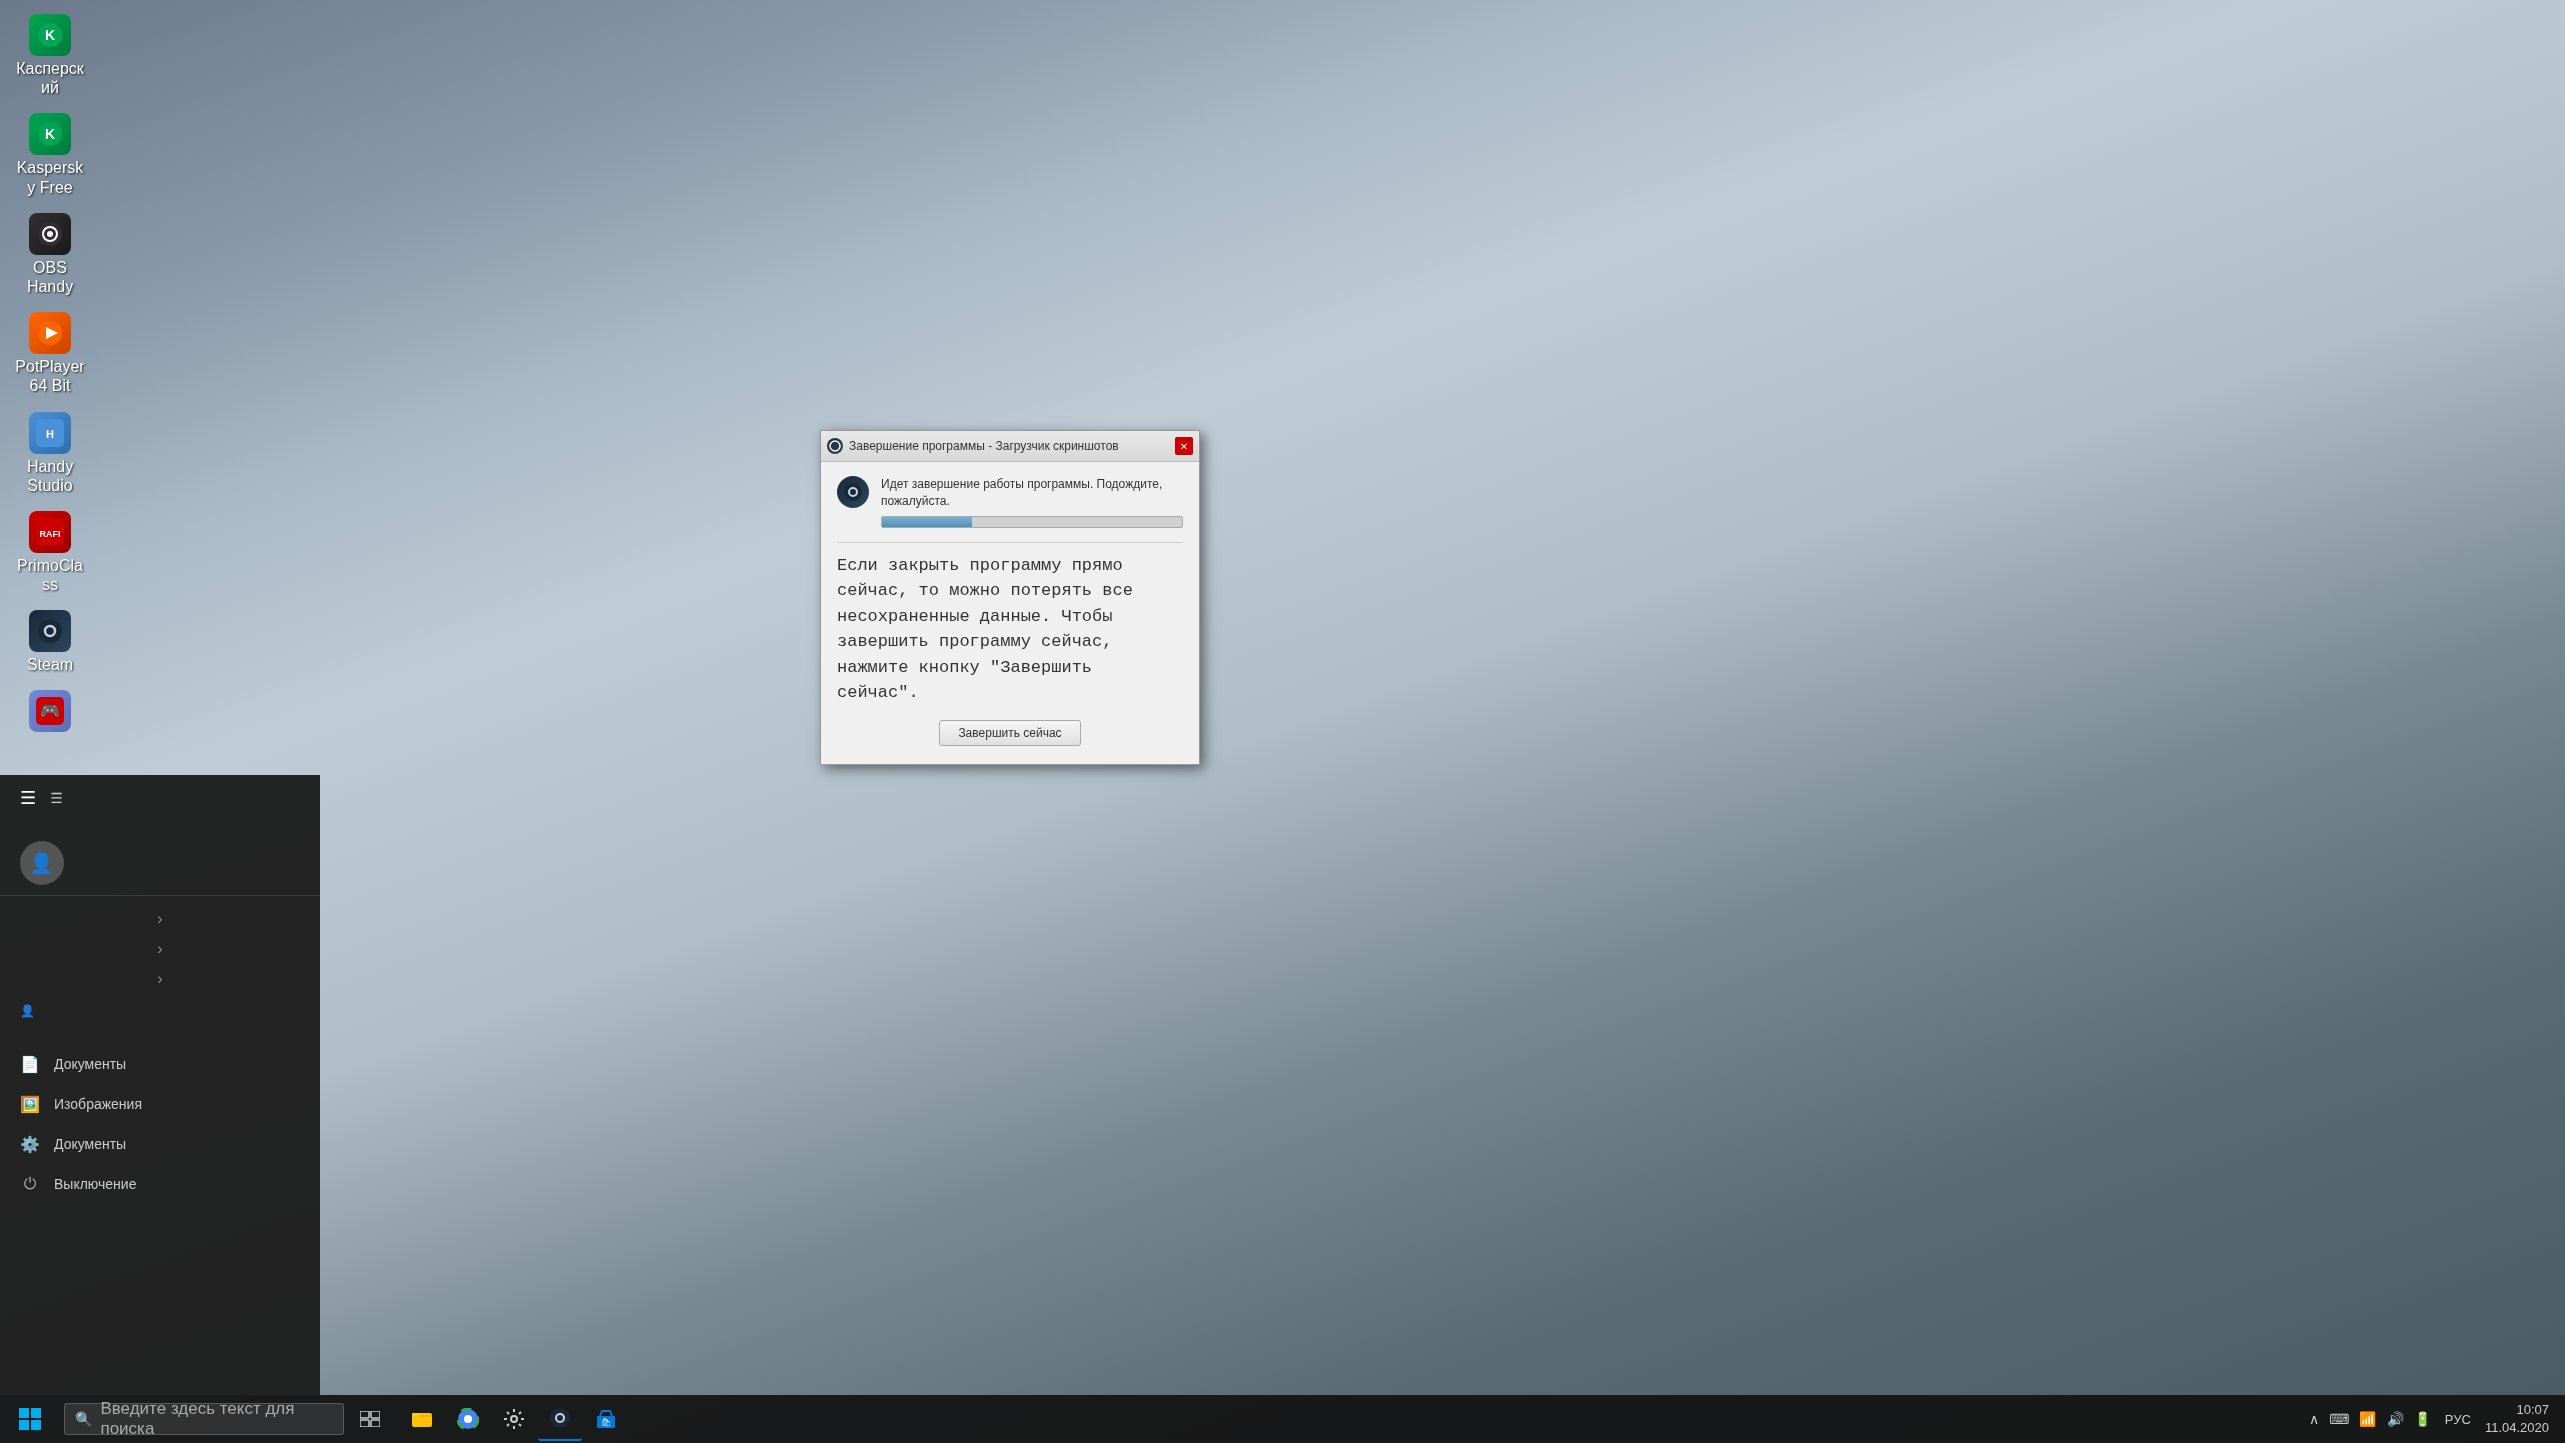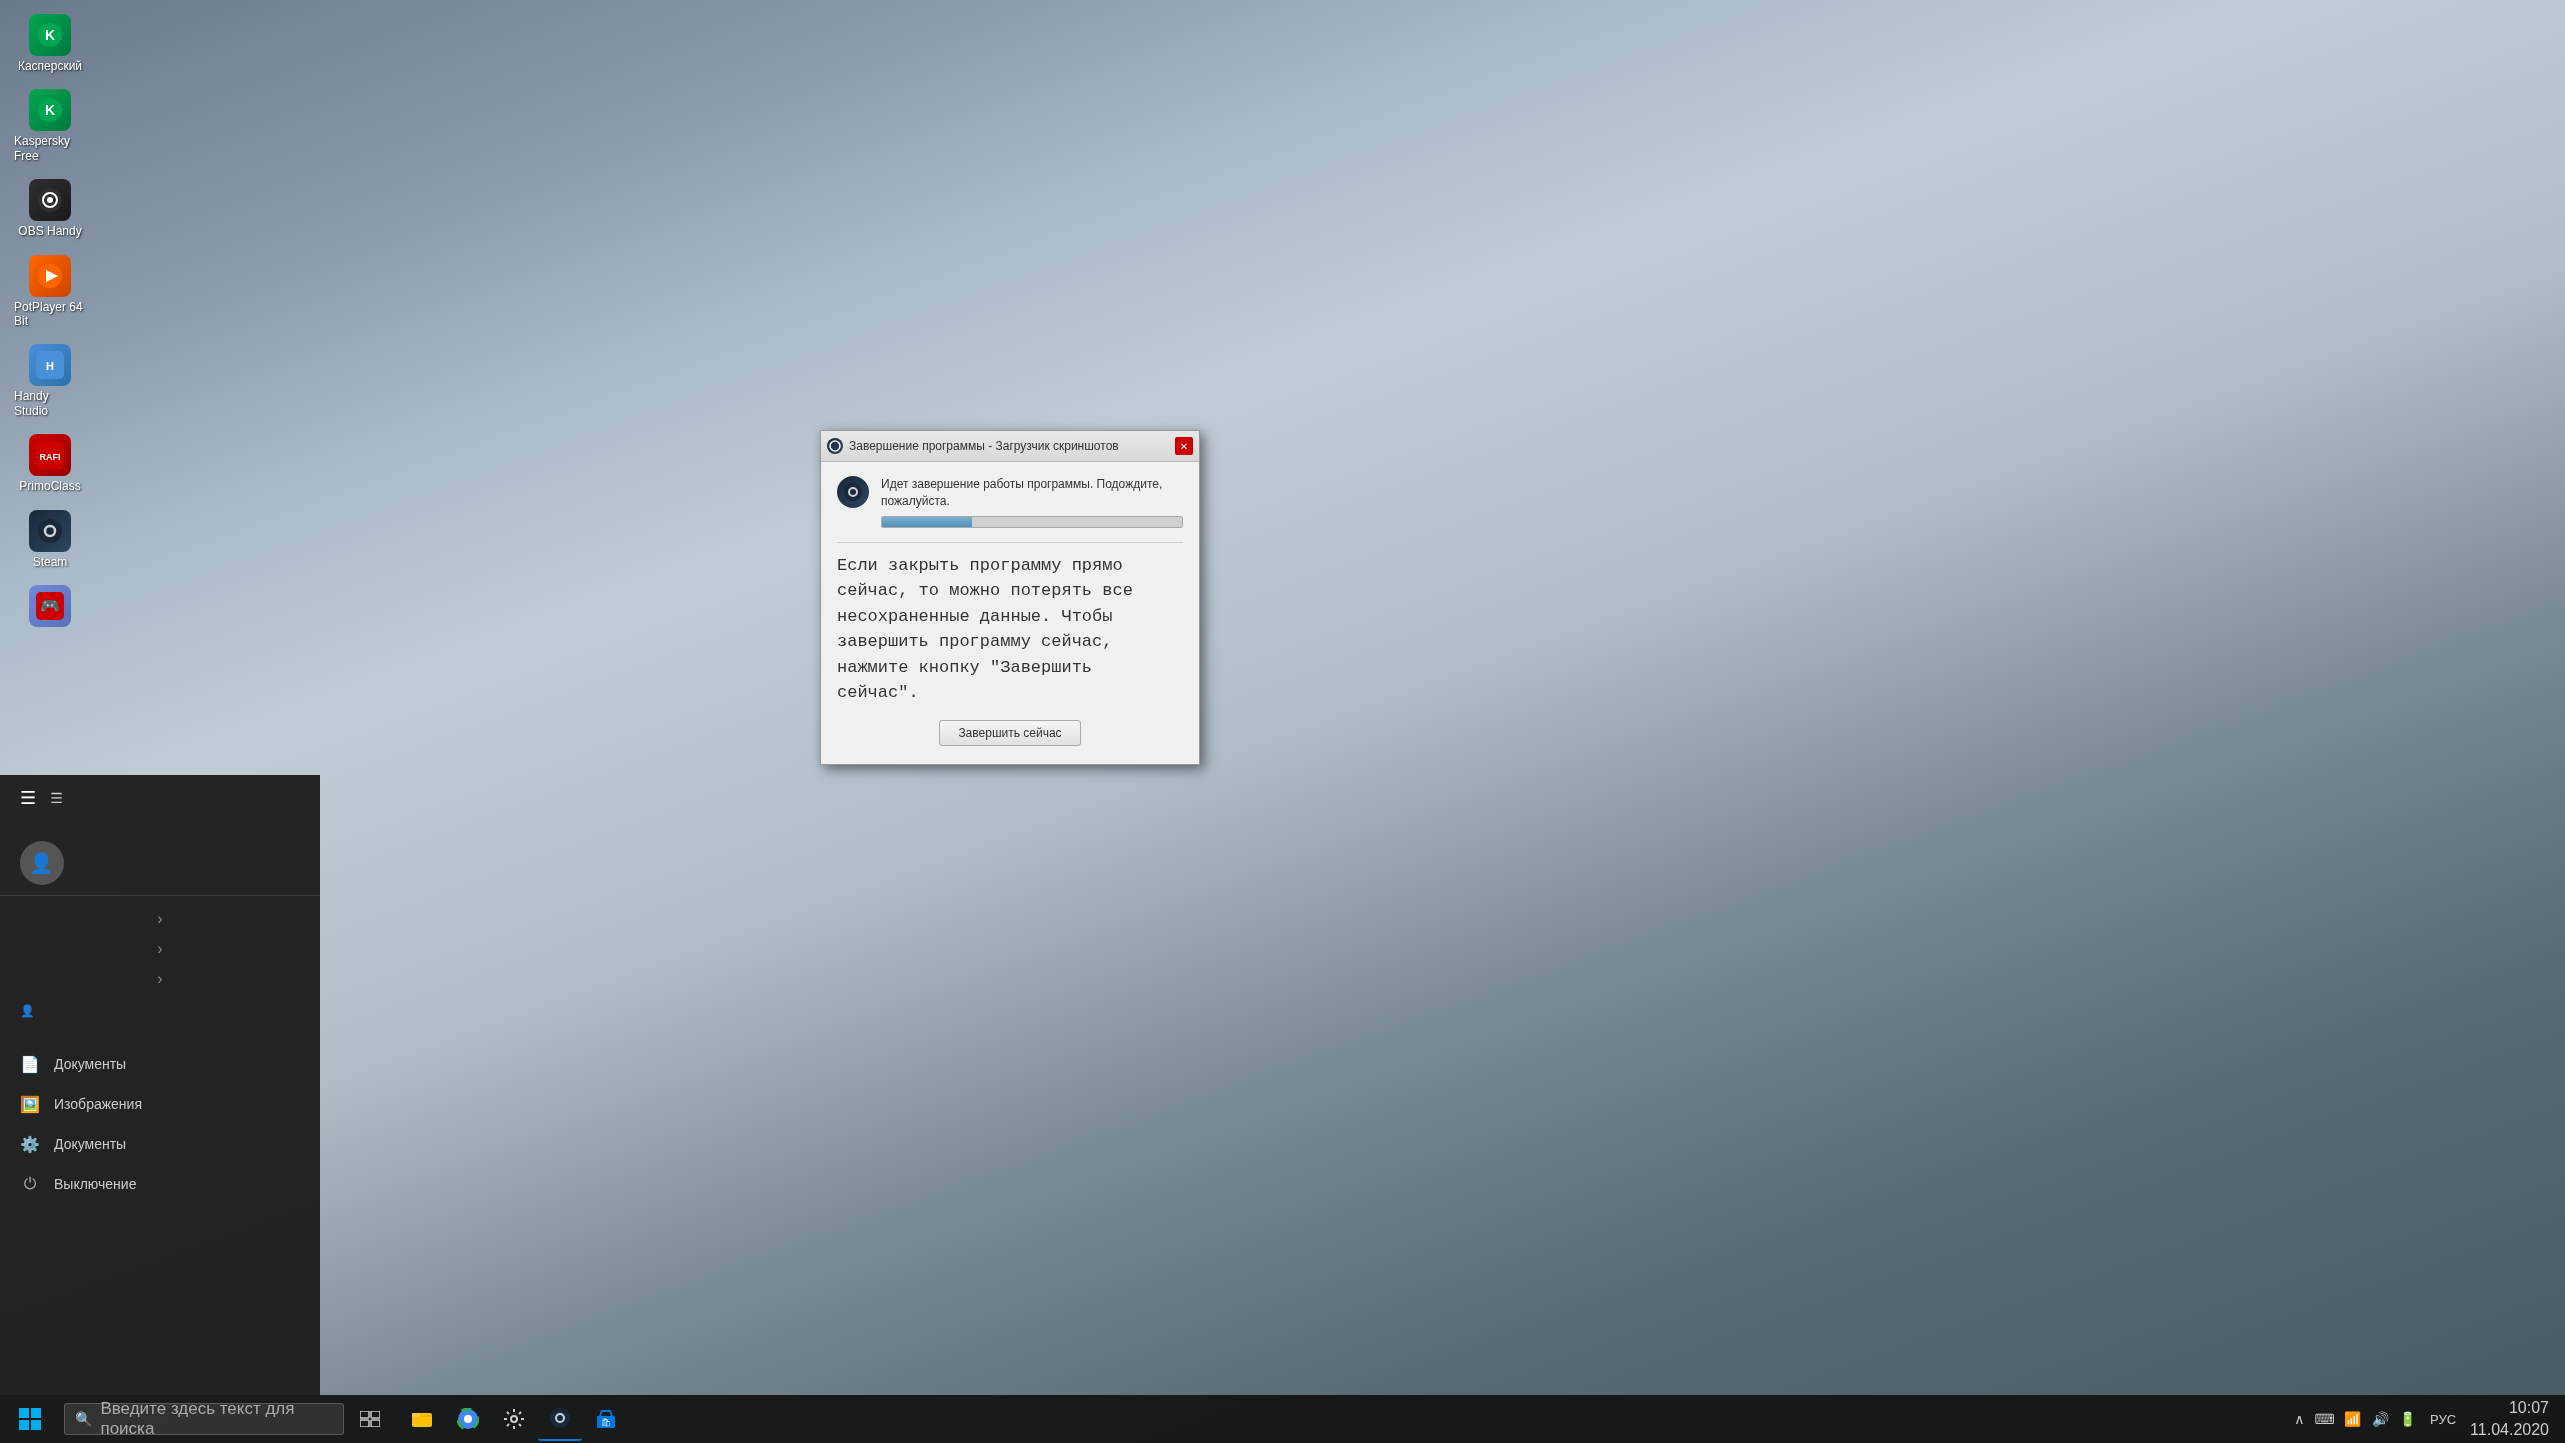--- a/index.html
+++ b/index.html
@@ -56,21 +56,22 @@
       border-radius: 8px;
       display: flex;
       align-items: center;
       justify-content: center;
       font-size: 22px;
       margin-bottom: 3px;
     }
 
     .icon-label {
       color: white;
-      font-size: 12px;
+      font-size: 16px;
+      text-align: center;
       text-shadow: 1px 1px 2px rgba(0,0,0,0.8);
       line-height: 1.2;
       word-break: break-word;
     }
 
     
     .icon-kaspersky { background: linear-gradient(135deg, #00a651 0%, #007a3d 100%); }
     .icon-kaspersky2 { background: linear-gradient(135deg, #00a651 0%, #007a3d 100%); }
     .icon-obs { background: linear-gradient(135deg, #302E31 0%, #1a1a1a 100%); }
     .icon-potplayer { background: linear-gradient(135deg, #ff6600 0%, #cc4400 100%); }
@@ -400,21 +401,21 @@
 
     .tray-icon {
       color: #ccc;
       font-size: 14px;
       cursor: pointer;
       padding: 2px 3px;
     }
 
     .taskbar-clock {
       color: #ccc;
-      font-size: 16px;
+      font-size: 13px;
       text-align: right;
       line-height: 1.4;
       padding: 0 4px;
       cursor: pointer;
     }
 
     .taskbar-lang {
       color: #ccc;
       font-size: 13px;
       padding: 0 4px;

